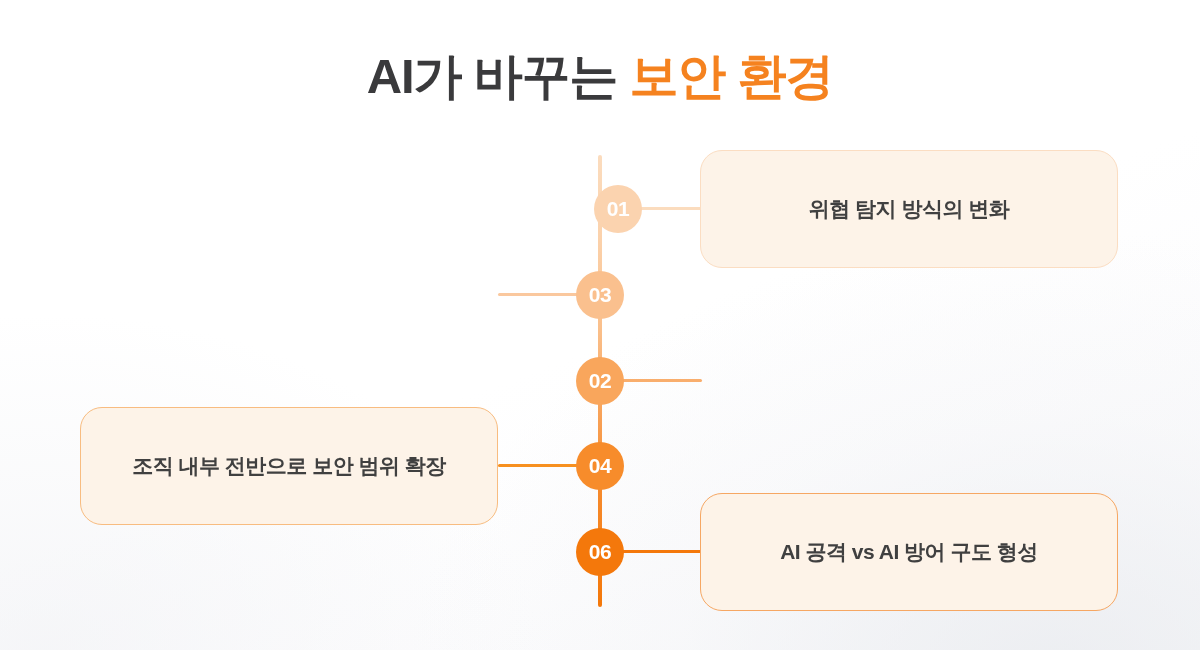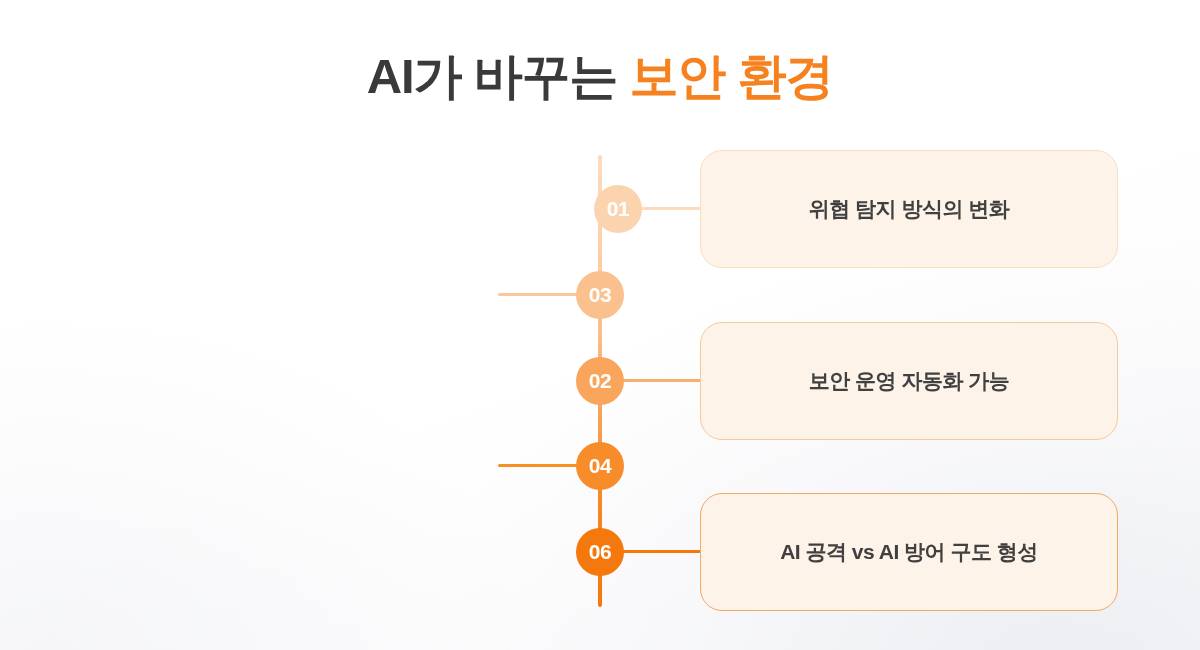--- a/index.html
+++ b/index.html
@@ -141,20 +141,20 @@
 
   <div class="node node-1">01</div>
   <div class="node node-2">03</div>
   <div class="node node-3">02</div>
   <div class="node node-4">04</div>
   <div class="node node-5">06</div>
 
   <div class="card card-1">
     <span class="card-label">위협 탐지 방식의 변화</span>
   </div>
-  <div class="card card-3">
-    <span class="card-label">보안 운영 자동화 가능</span>
+  <div class="card card-4">
+    <span class="card-label">조직 내부 전반으로 보안 범위 확장</span>
   </div>
   <div class="card card-5">
     <span class="card-label">AI 공격 vs  AI 방어 구도 형성</span>
   </div>
 
 </div>
 
 </body></html>

